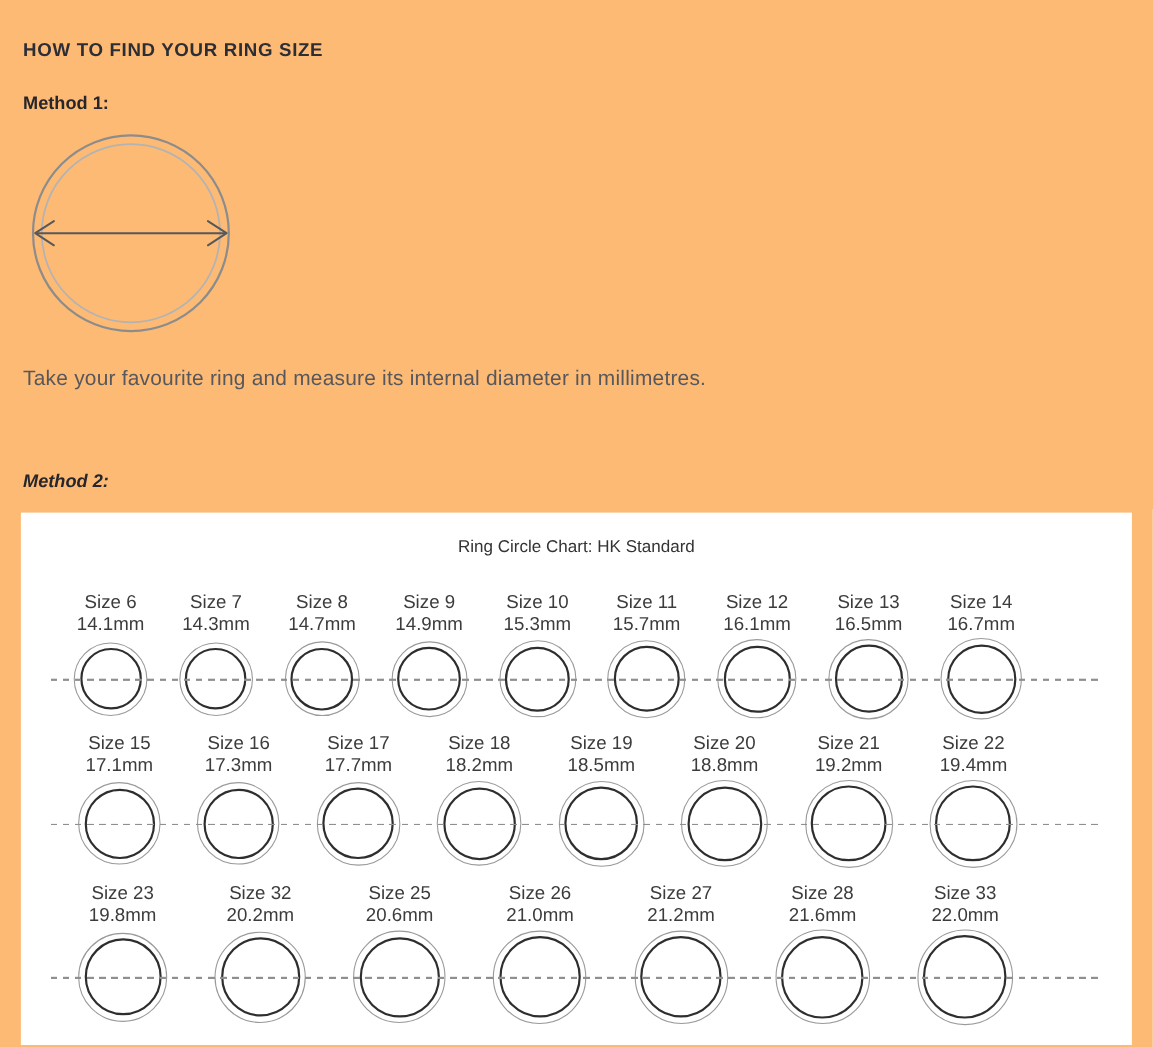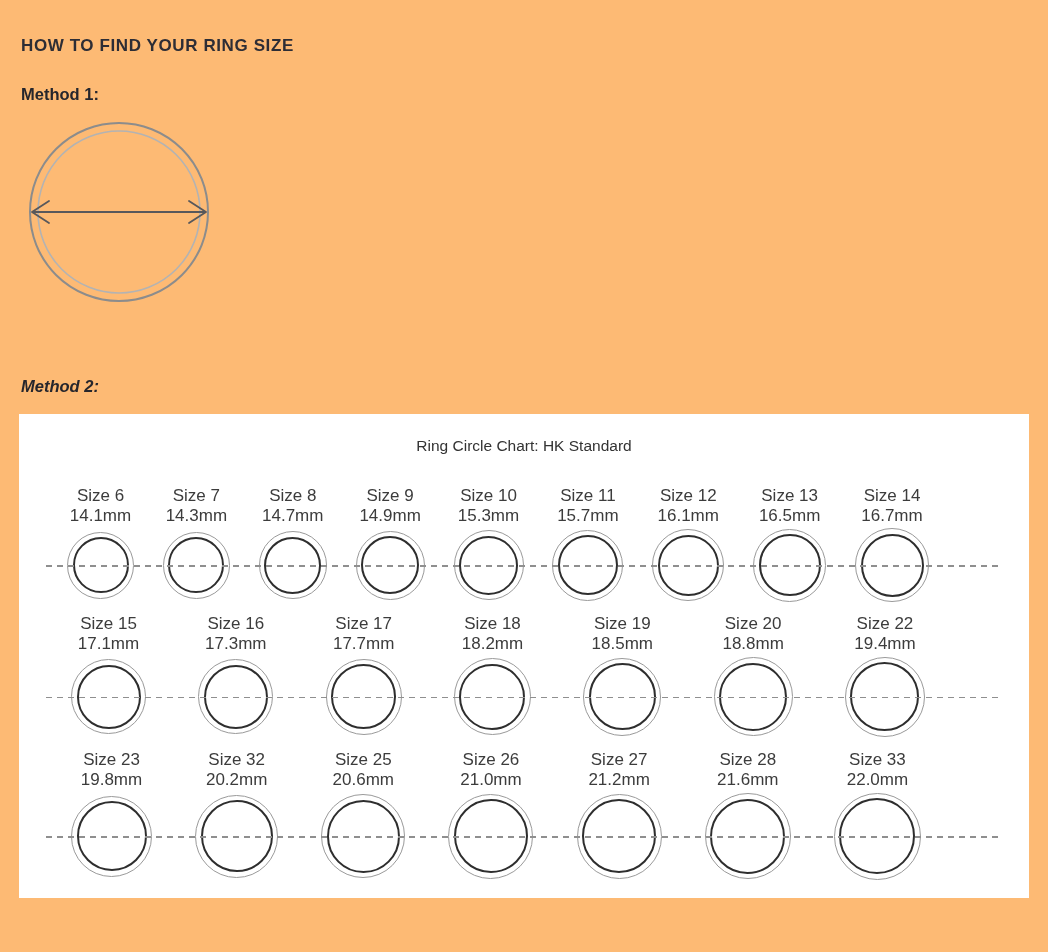--- a/index.html
+++ b/index.html
@@ -129,20 +129,21 @@
       <circle cx="100" cy="92" r="89" fill="none" stroke="#8c8c8c" stroke-width="2"></circle>
       <circle cx="100" cy="92" r="81" fill="none" stroke="#b3b3b3" stroke-width="1.6"></circle>
       <g stroke="#58585b" stroke-width="1.8" fill="none" stroke-linecap="round" stroke-linejoin="round">
         <line x1="14" y1="92" x2="186" y2="92"></line>
         <polyline points="30,81 13,92 30,103"></polyline>
         <polyline points="170,81 187,92 170,103"></polyline>
       </g>
     </svg>
   </div>
 
+  <p class="description">Take your favourite ring and measure its internal diameter in millimetres.</p>
 
   <h2 class="method-label m2">Method 2:</h2>
 
   <div class="chart-panel">
     <div class="chart-title">Ring Circle Chart: HK Standard</div>
     <div id="chart-rows">
         <div class="ring-row row-0">
           <div class="dash-line" style="top: 79px;"></div>
           <div class="ring-cell">
             <div class="ring-size">Size 6</div>
@@ -276,20 +277,29 @@
           <div class="ring-cell">
             <div class="ring-size">Size 20</div>
             <div class="ring-mm">18.8mm</div>
             <div class="circle-area" style="height: 85px;">
               <div class="ring-outer" style="width: 79px; height: 79px;">
                 <div class="ring-inner" style="width: 68px; height: 68px;"></div>
               </div>
             </div>
           </div>
           <div class="ring-cell">
+            <div class="ring-size">Size 21</div>
+            <div class="ring-mm">19.2mm</div>
+            <div class="circle-area" style="height: 85px;">
+              <div class="ring-outer" style="width: 80px; height: 80px;">
+                <div class="ring-inner" style="width: 69px; height: 69px;"></div>
+              </div>
+            </div>
+          </div>
+          <div class="ring-cell">
             <div class="ring-size">Size 22</div>
             <div class="ring-mm">19.4mm</div>
             <div class="circle-area" style="height: 85px;">
               <div class="ring-outer" style="width: 80px; height: 80px;">
                 <div class="ring-inner" style="width: 69px; height: 69px;"></div>
               </div>
             </div>
           </div>
         </div>
         <div class="ring-row row-2">

